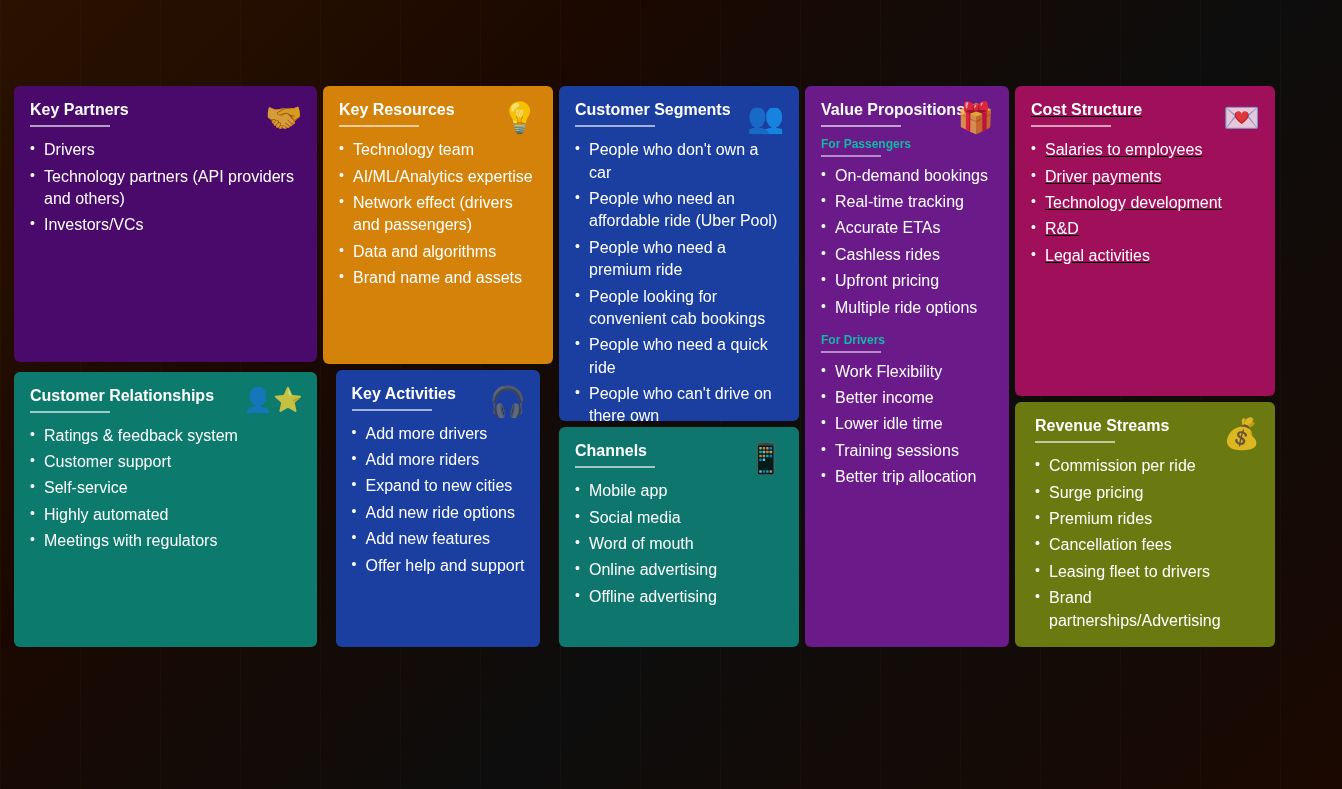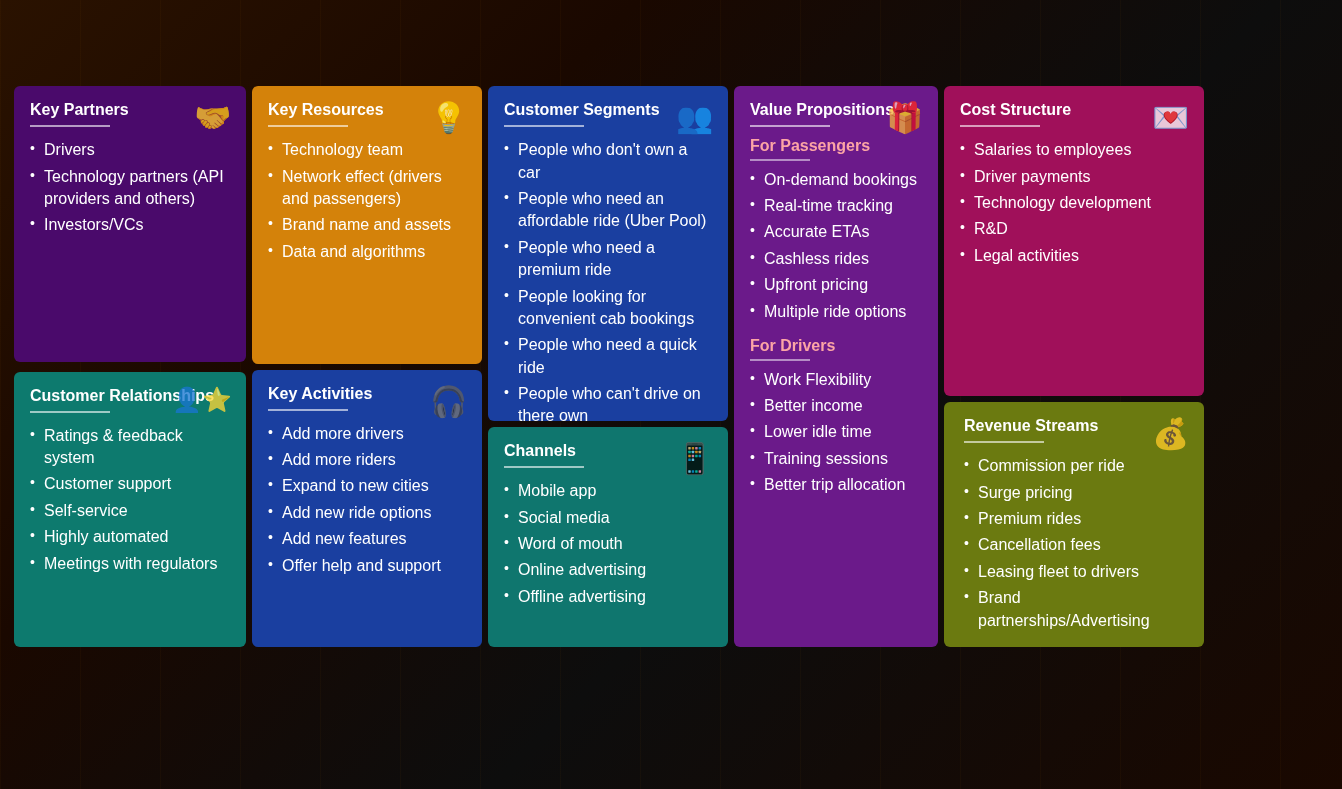--- a/index.html
+++ b/index.html
@@ -108,23 +108,23 @@
     .card ul li::before {
       content: '•';
       position: absolute;
       left: 0;
       color: #fff;
       font-size: 14px;
     }
 
     
     .section-sub {
-      font-size: 16px;
+      font-size: 12px;
       font-weight: 700;
-      color: #fca5a5;
+      color: #14b8a6;
       margin: 8px 0 4px 0;
     }
     .section-sub-divider {
       height: 1.5px;
       background: rgba(255,255,255,0.5);
       margin-bottom: 6px;
       width: 60px;
     }
 
     
@@ -144,22 +144,22 @@
       padding: 4px 14px 10px 14px;
       align-items: stretch;
     }
 
     .col {
       display: flex;
       flex-direction: column;
       gap: 6px;
     }
 
-    .col-1 { width: 232px; gap: 10px; }
-    .col-2 { width: 230px; }
+    .col-1 { width: 303px; gap: 10px; }
+    .col-2 { width: 230px; align-items: center; }
     .col-3 { width: 240px; }
     .col-4 { width: 204px; }
     .col-5 { width: 260px; }
 
     .card-full { flex: 1; }
     .card-half { flex: 1; }
   </style>
 </head>
 <body>
 
@@ -205,23 +205,24 @@
 
     <div class="col col-2">
 
       <div class="card card-orange card-half" style="min-height:220px;">
         <div class="card-title">Key Resources</div>
         <div class="card-divider"></div>
 
         <div class="card-icon">💡</div>
         <ul>
           <li>Technology team</li>
+          <li>AI/ML/Analytics expertise</li>
           <li>Network effect (drivers and passengers)</li>
+          <li>Data and algorithms</li>
           <li>Brand name and assets</li>
-          <li>Data and algorithms</li>
         </ul>
       </div>
 
       <div class="card card-blue card-half" style="min-height:200px;">
         <div class="card-title">Key Activities</div>
         <div class="card-divider"></div>
 
         <div class="card-icon">🎧</div>
         <ul>
           <li>Add more drivers</li>
@@ -291,21 +292,21 @@
           <li>Better income</li>
           <li>Lower idle time</li>
           <li>Training sessions</li>
           <li>Better trip allocation</li>
         </ul>
       </div>
     </div>
 
     <div class="col col-5">
 
-      <div class="card card-magenta card-half" style="min-height:280px; flex: 1.3;">
+      <div class="card card-magenta card-half" style="min-height:280px; flex: 1.3; text-decoration: underline;">
         <div class="card-title">Cost Structure</div>
         <div class="card-divider"></div>
 
         <div class="card-icon">💌</div>
         <ul>
           <li>Salaries to employees</li>
           <li>Driver payments</li>
           <li>Technology development</li>
           <li>R&amp;D</li>
           <li>Legal activities</li>

